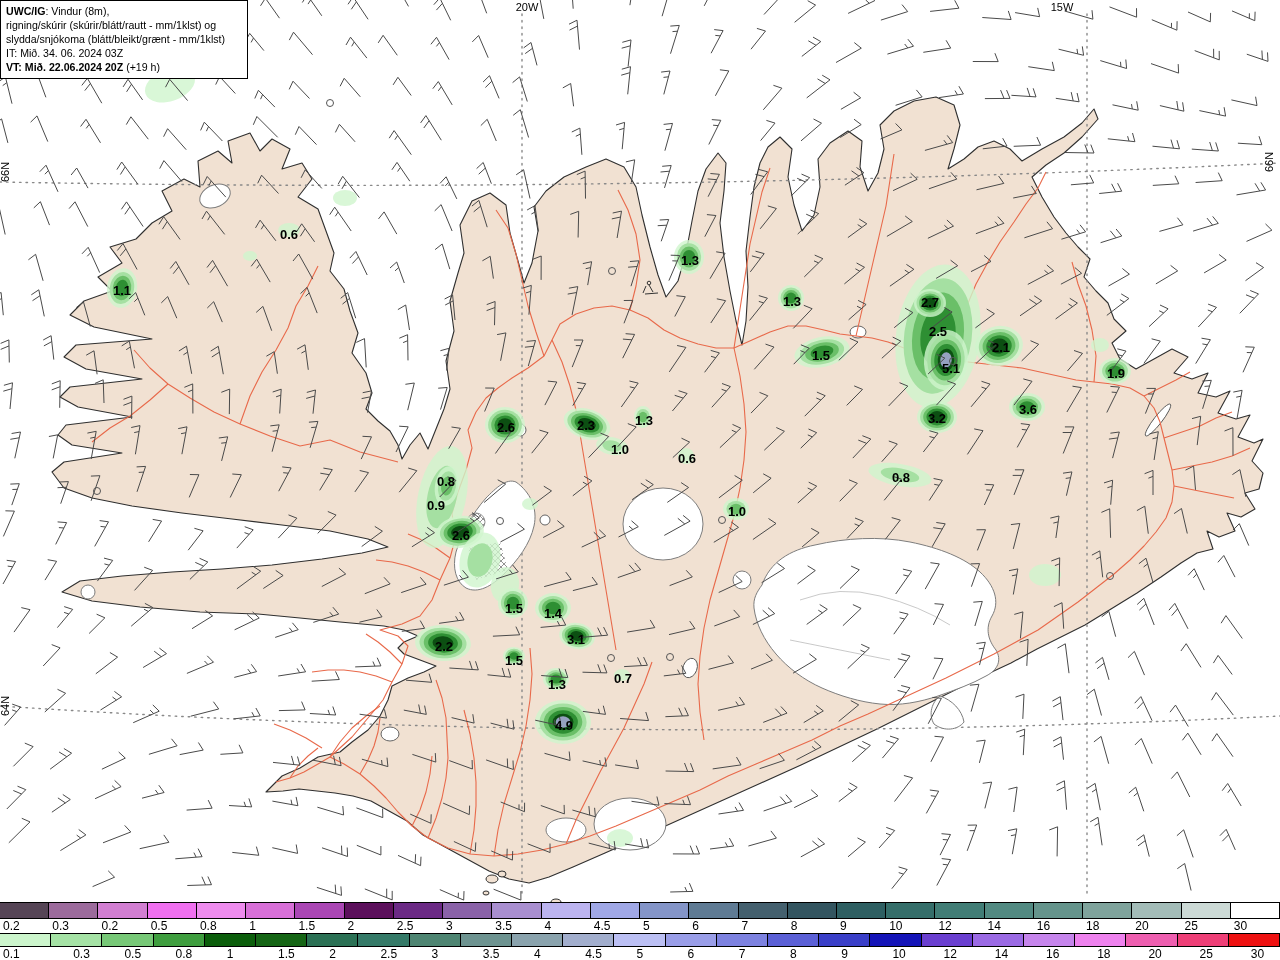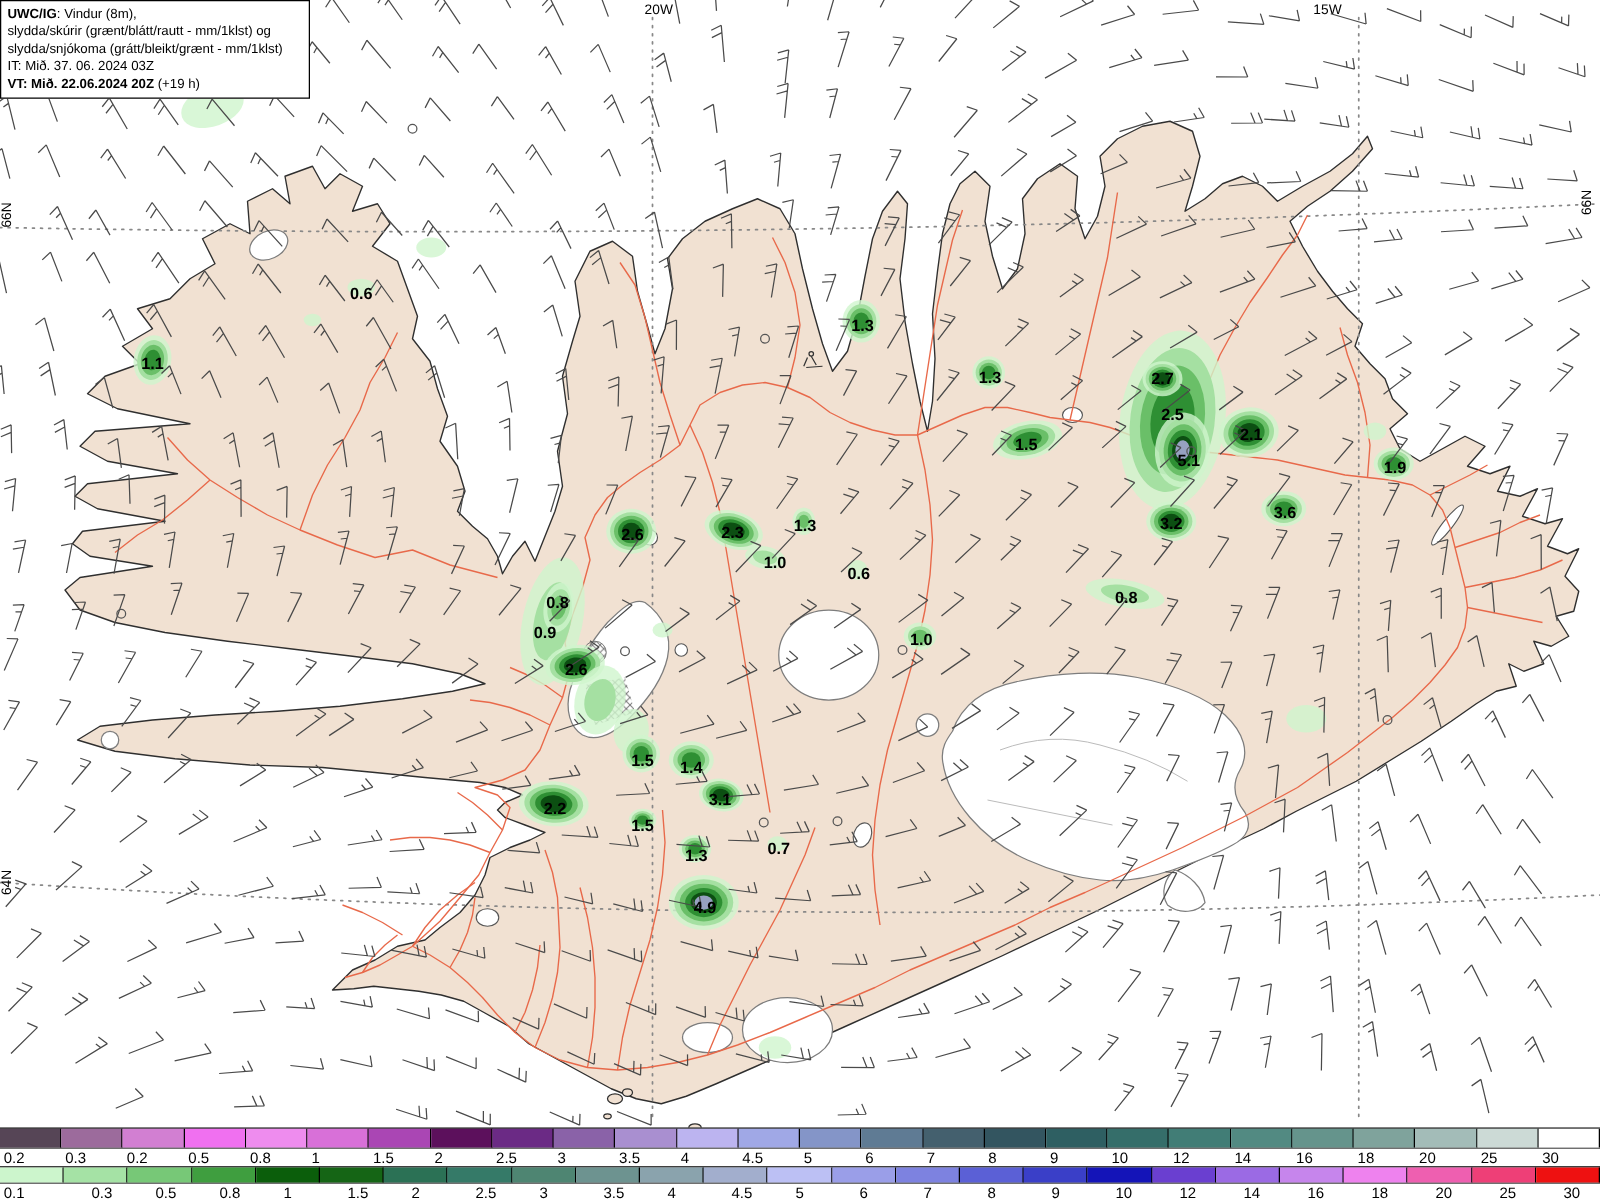--- a/index.html
+++ b/index.html
@@ -943,23 +943,23 @@
         <text x="444" y="651" font-size="13" font-weight="bold" text-anchor="middle" fill="#000000">2.2</text>
         <text x="514" y="665" font-size="13" font-weight="bold" text-anchor="middle" fill="#000000">1.5</text>
         <text x="557" y="689" font-size="13" font-weight="bold" text-anchor="middle" fill="#000000">1.3</text>
         <text x="623" y="683" font-size="13" font-weight="bold" text-anchor="middle" fill="#000000">0.7</text>
         <text x="564" y="730" font-size="13" font-weight="bold" text-anchor="middle" fill="#000000">4.9</text>
       </g>
     </svg>
 
   <div id="title-box">
     <div><b>UWC/IG</b><span>: Vindur (8m),</span></div>
-    <div>slydda/skúrir (grænt/blátt/rautt - mm/1klst) og</div>
-    <div>slydda/snjókoma (grátt/bleikt/grænt - mm/1klst)</div>
-    <div>IT: Mið. 37. 06. 2024 03Z</div>
+    <div>rigning/skúrir (skúrir/blátt/rautt - mm/1klst) og</div>
+    <div>slydda/snjókoma (blátt/bleikt/grænt - mm/1klst)</div>
+    <div>IT: Mið. 34. 06. 2024 03Z</div>
     <div><b>VT: Mið. 22.06.2024 20Z</b><span> (+19 h)</span></div>
   </div>
 
   <div id="bar-top" class="cb-bar">
       <div class="cb-seg" style="background: rgb(86, 69, 86);"></div>
       <div class="cb-seg" style="background: rgb(156, 107, 156);"></div>
       <div class="cb-seg" style="background: rgb(210, 127, 210);"></div>
       <div class="cb-seg" style="background: rgb(240, 112, 240);"></div>
       <div class="cb-seg" style="background: rgb(238, 140, 238);"></div>
       <div class="cb-seg" style="background: rgb(216, 112, 216);"></div>

